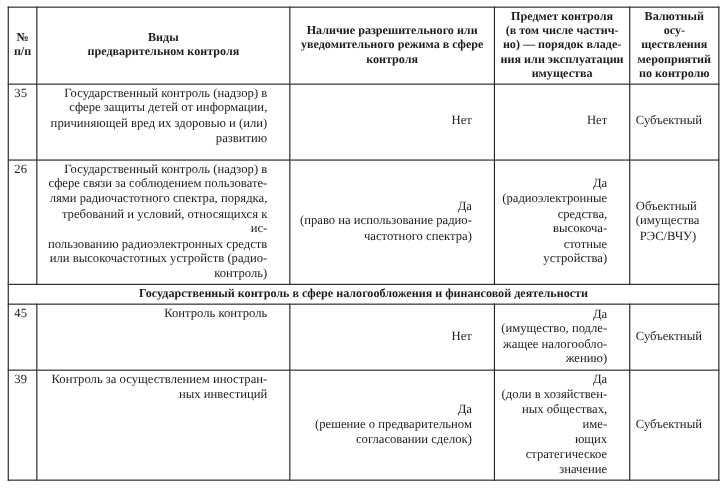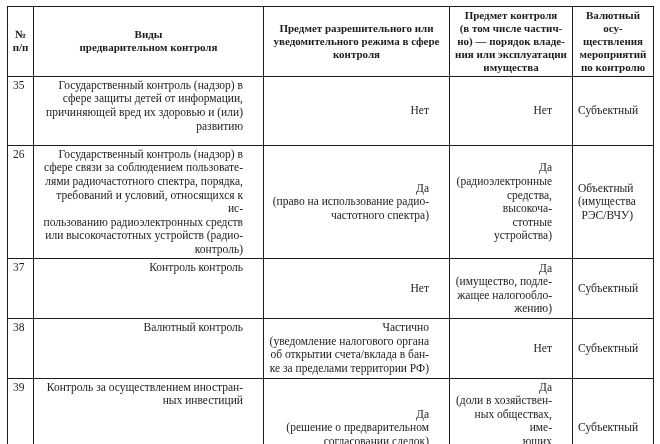--- a/index.html
+++ b/index.html
@@ -77,21 +77,21 @@
       <col style="width:186px">
       <col style="width:123px">
       <col style="width:81px">
     </colgroup>
     <tbody>
         <tr class="head">
       <th>№
 п/п</th>
       <th>Виды
 предварительном контроля</th>
-      <th>Предмет разрешительного или
+      <th>Наличие разрешительного или
 уведомительного режима в сфере
 контроля</th>
       <th>Предмет контроля
 (в том числе частич-
 но) — порядок владе-
 ния или эксплуатации
 имущества</th>
       <th>Валютный осу-
 ществления
 мероприятий
@@ -123,42 +123,35 @@
 частотного спектра)</td>
       <td class="c-obj">Да
 (радиоэлектронные
 средства, высокоча-
 стотные устройства)</td>
       <td class="c-prin">Объектный
 (имущества
 РЭС/ВЧУ)</td>
     </tr>
 
+    <tr class="section">
+      <td colspan="5">Государственный контроль в сфере налогообложения и финансовой деятельности</td>
+    </tr>
 
     <tr class="r37">
-      <td class="c-num">37</td>
+      <td class="c-num">45</td>
       <td class="c-kind">Контроль контроль</td>
       <td class="c-perm">Нет</td>
       <td class="c-obj">Да
 (имущество, подле-
 жащее налогообло-
 жению)</td>
       <td class="c-prin">Субъектный</td>
     </tr>
 
-    <tr class="r38">
-      <td class="c-num">38</td>
-      <td class="c-kind">Валютный контроль</td>
-      <td class="c-perm">Частично
-(уведомление налогового органа
-об открытии счета/вклада в бан-
-ке за пределами территории РФ)</td>
-      <td class="c-obj">Нет</td>
-      <td class="c-prin">Субъектный</td>
-    </tr>
 
     <tr class="r39">
       <td class="c-num">39</td>
       <td class="c-kind">Контроль за осуществлением иностран-
 ных инвестиций</td>
       <td class="c-perm">Да
 (решение о предварительном
 согласовании сделок)</td>
       <td class="c-obj">Да
 (доли в хозяйствен-

